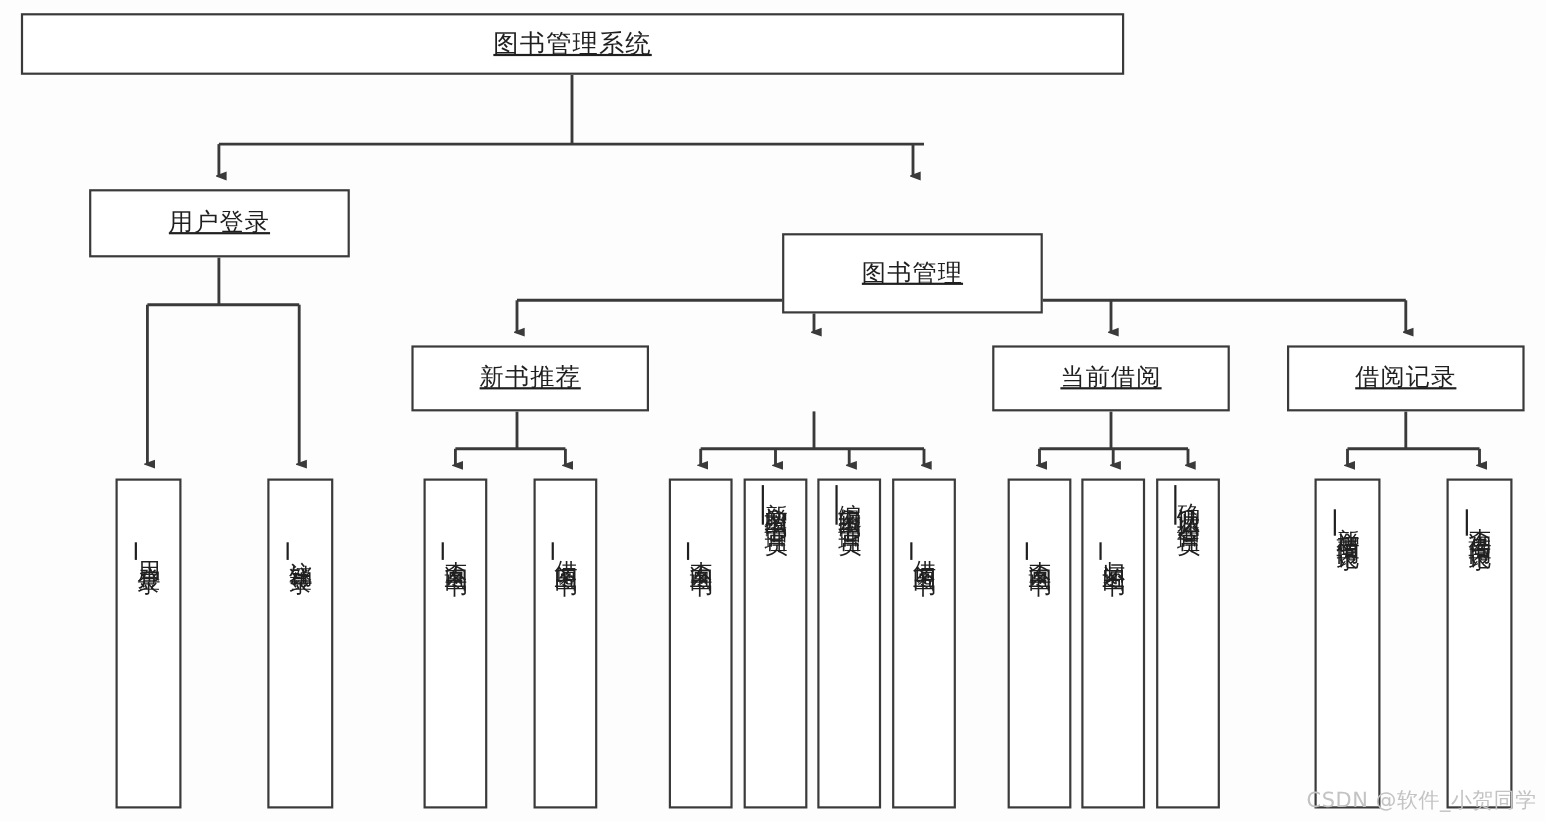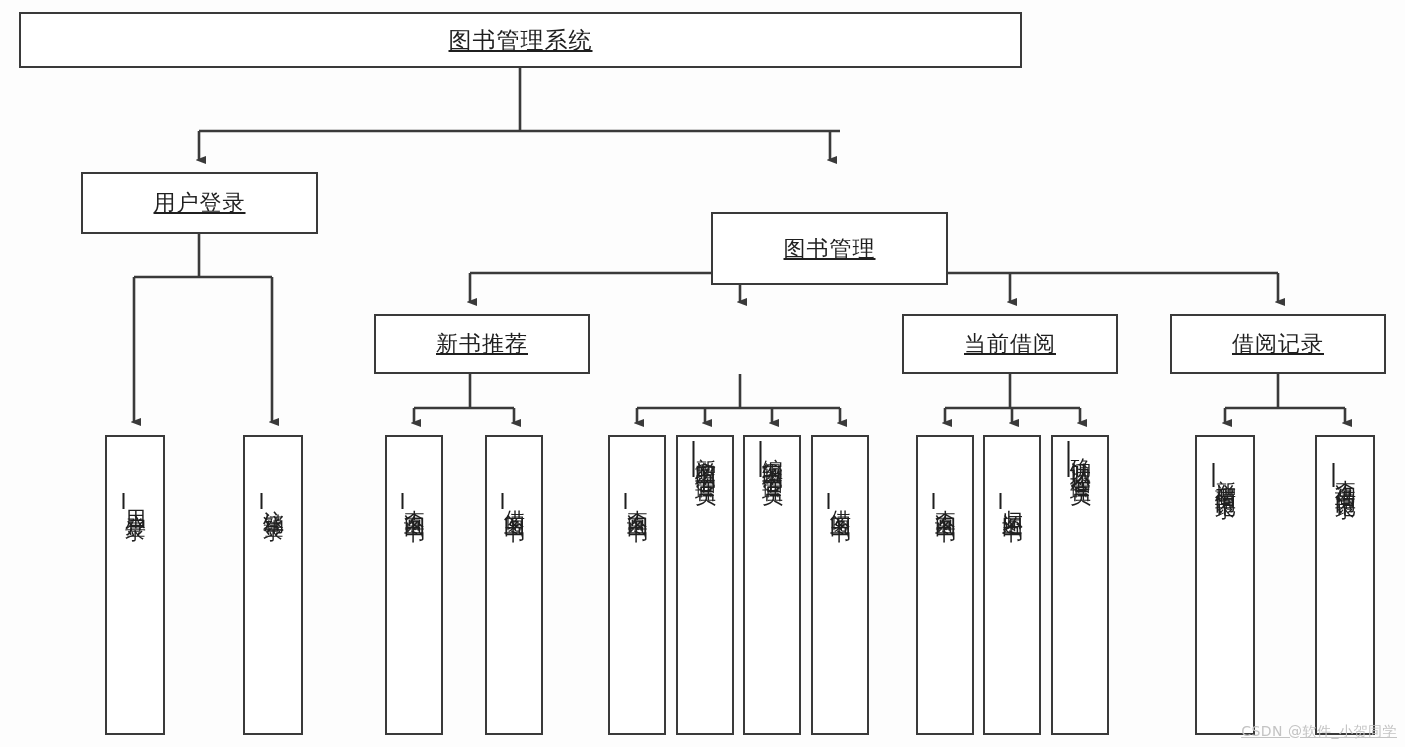--- a/index.html
+++ b/index.html
@@ -61,24 +61,23 @@
     margin-top: 52px;
   }
   .node.leaf.medium .node-label {
     margin-top: 22px;
   }
   .watermark {
     position: absolute;
     right: 8px;
     bottom: 6px;
     color: #c3c3c3;
-    font-size: 14px;
+    font-size: 19px;
     letter-spacing: 0.5px;
     white-space: nowrap;
-    text-decoration: underline;
   }
 </style>
 </head>
 <body>
 
 <div id="canvas">
 
   <svg id="edges" viewBox="0 0 1405 747" xmlns="http://www.w3.org/2000/svg">
     <defs>
       <marker id="arrow" markerWidth="10" markerHeight="10" refX="5" refY="7" orient="auto" markerUnits="userSpaceOnUse">

